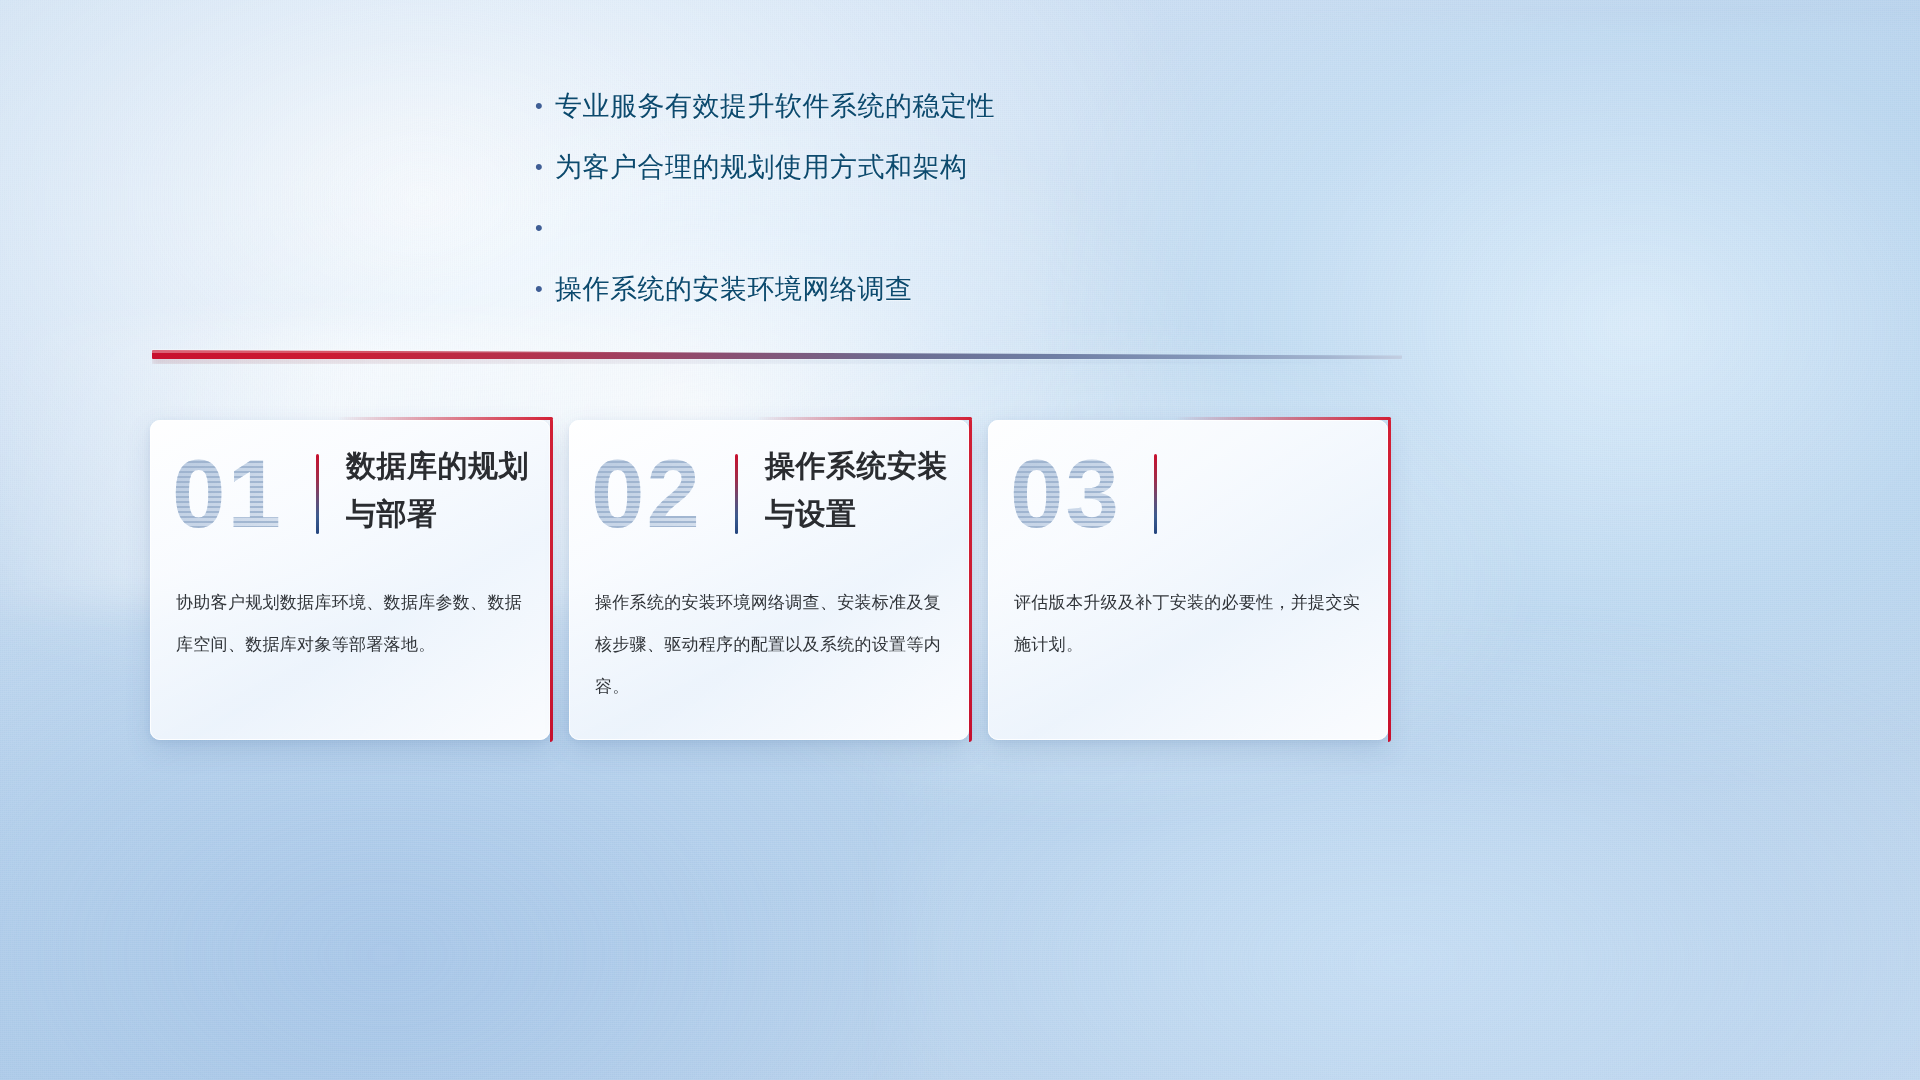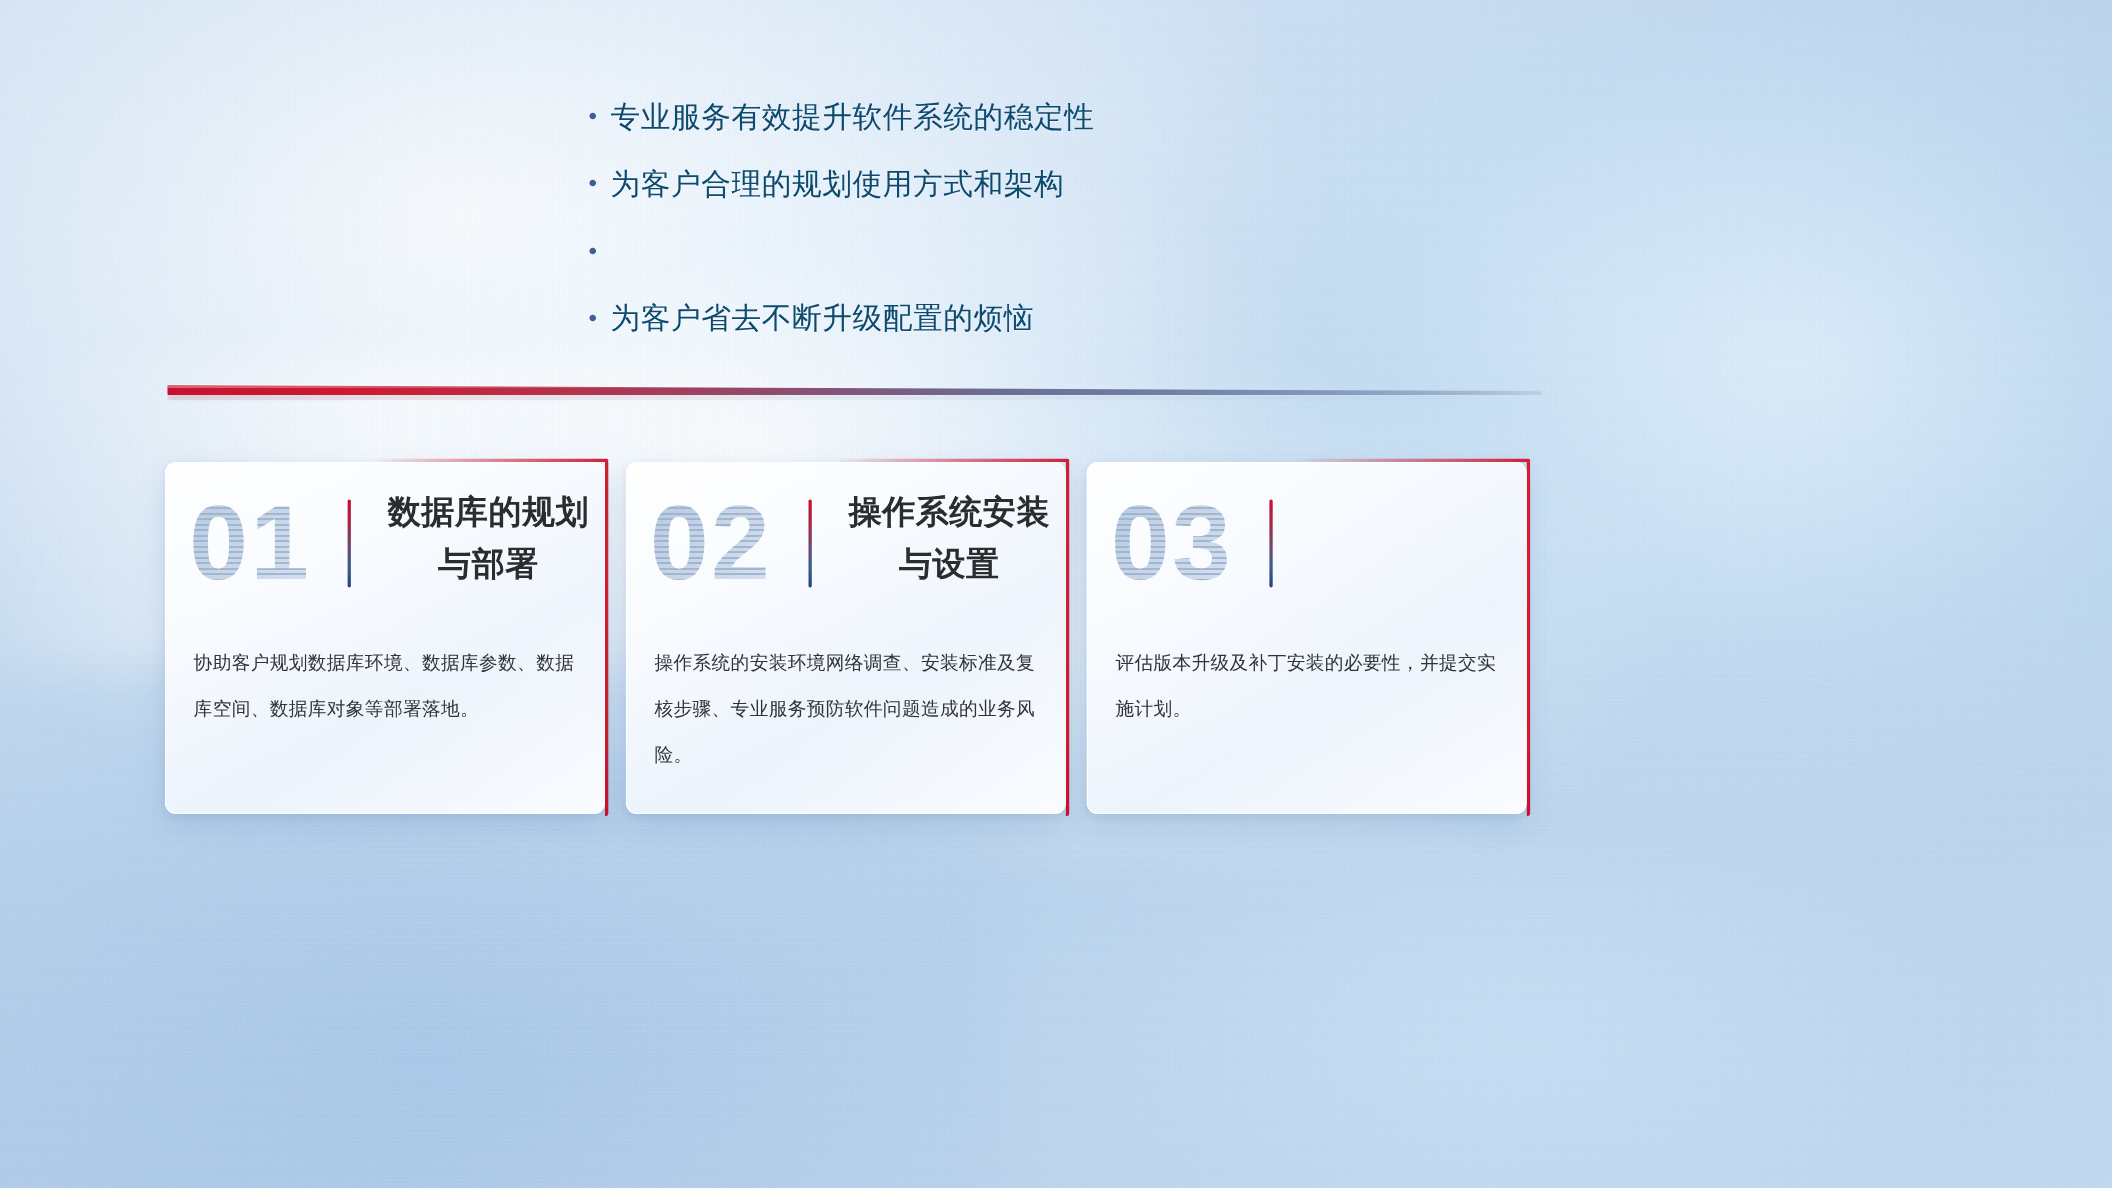--- a/index.html
+++ b/index.html
@@ -177,21 +177,20 @@
     width:3px;height:80px;
     background:linear-gradient(180deg,#c8102e 0%,#a32a47 30%,#6a4a72 55%,#3c5b8f 78%,#24457e 100%);
     border-radius:2px;
   }
   .card-title{
     position:absolute;left:196px;top:22px;
     width:196px;
     font-size:30px;line-height:48px;font-weight:700;
     color:#2a2c30;
     letter-spacing:.5px;
-    text-align:center;
   }
   .card-body{
     position:absolute;left:26px;top:162px;
     width:350px;
     font-size:17px;line-height:42px;
     color:#303439;
     letter-spacing:.3px;
   }
 </style>
 </head>
@@ -221,21 +220,21 @@
       <span class="bullet-dot">•</span>
       <span class="bullet-text">为客户合理的规划使用方式和架构</span>
     </div>
 
     <div class="bullet-row">
       <span class="bullet-dot">•</span>
     </div>
 
     <div class="bullet-row">
       <span class="bullet-dot">•</span>
-      <span class="bullet-text">为客户省去不断升级配置的烦恼</span>
+      <span class="bullet-text">操作系统的安装环境网络调查</span>
     </div>
 
   </div>
 
   <div class="divider-wrap">
     <div class="divider-shadow"></div>
     <div class="divider"></div>
     <div class="divider-sheen"></div>
   </div>
 
@@ -257,21 +256,21 @@
     <div class="card">
       <div class="card-accent"></div>
       <div class="card-accent-top"></div>
       <div class="card-inner-edge"></div>
       <div class="card-head">
         <div class="ghost-num-soft">02</div>
         <div class="ghost-num">02</div>
         <div class="card-bar"></div>
         <div class="card-title">操作系统安装与设置</div>
       </div>
-      <div class="card-body">操作系统的安装环境网络调查、安装标准及复核步骤、专业服务预防软件问题造成的业务风险。</div>
+      <div class="card-body">操作系统的安装环境网络调查、安装标准及复核步骤、驱动程序的配置以及系统的设置等内容。</div>
     </div>
 
     <div class="card">
       <div class="card-accent"></div>
       <div class="card-accent-top"></div>
       <div class="card-inner-edge"></div>
       <div class="card-head">
         <div class="ghost-num-soft">03</div>
         <div class="ghost-num">03</div>
         <div class="card-bar"></div>

